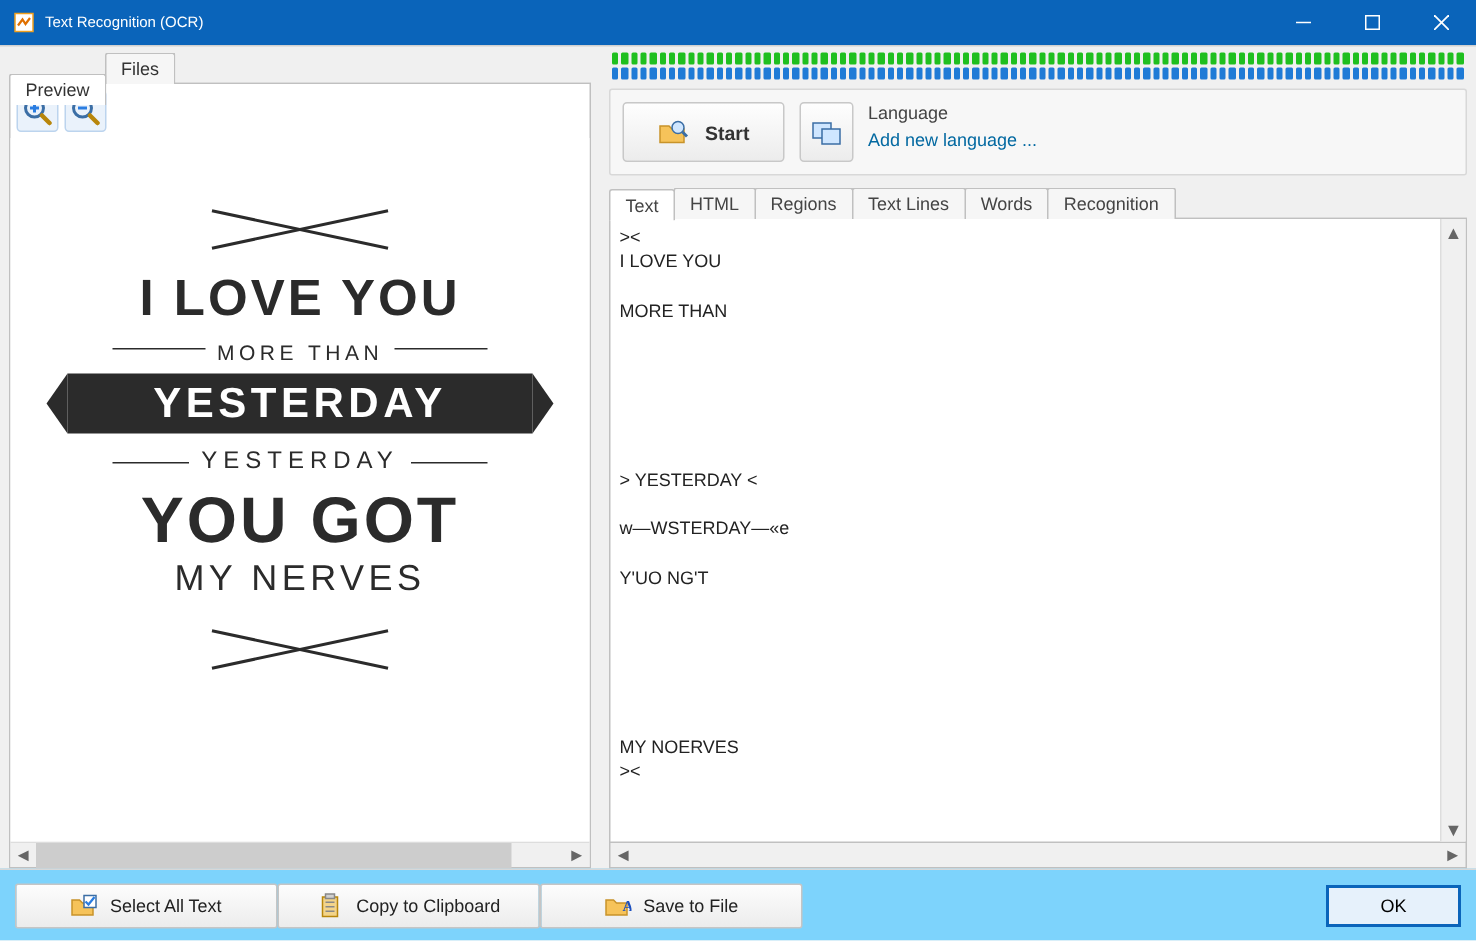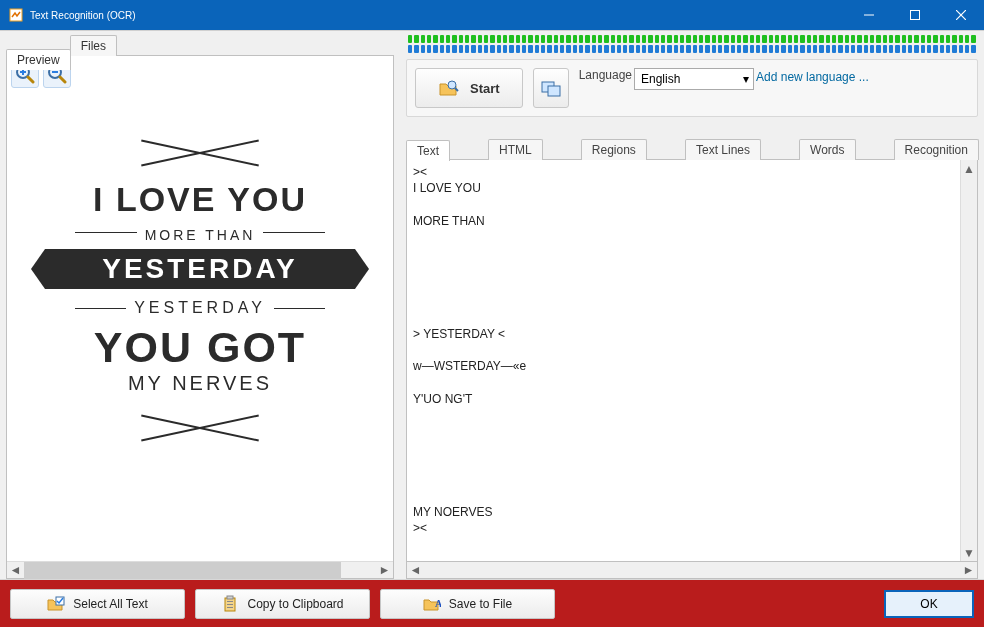--- a/index.html
+++ b/index.html
@@ -128,21 +128,21 @@
     content:""; position:absolute;top:0;bottom:0;width:0;height:0;
     border-top:20px solid transparent;border-bottom:20px solid transparent;
   }
   .banner:before{left:-14px;border-right:14px solid #2b2b2b;}
   .banner:after{right:-14px;border-left:14px solid #2b2b2b;}
   .t2{font-size:16px; letter-spacing:4px; margin:4px 0;}
   .divshort{display:flex;align-items:center;justify-content:center;gap:8px;margin:2px 60px;}
   .divshort:before,.divshort:after{content:"";flex:1;height:1px;background:#2b2b2b;}
   .t3{font-size:43px;font-weight:600;letter-spacing:2px;}
   .ton{font-size:13px;letter-spacing:3px;}
-  .t4{font-size:20px;font-weight:500;letter-spacing:3px;}
+  .t4{font-size:24px;font-weight:500;letter-spacing:3px;}
   .hscroll{
     height:17px;border-top:1px solid #ddd;background:#f0f0f0;
     display:flex;align-items:center;
   }
   .hscroll .arrow{width:17px;height:17px;display:flex;align-items:center;justify-content:center;color:#666;}
   .hscroll .track{flex:1;position:relative;height:17px;}
   .hscroll .thumb{position:absolute;left:0;top:0;bottom:0;width:90%;background:#cdcdcd;}
 
   
   .progress {
@@ -166,31 +166,31 @@
     display:flex;align-items:center;gap:10px;
     border:1px solid #c8c8c8;background:linear-gradient(#fefefe,#ececec);
     border-radius:3px;font-weight:600;font-size:13px;color:#333;justify-content:flex-end;
   }
   .sq-btn{
     height:40px;width:36px;
     display:flex;align-items:center;justify-content:center;
     border:1px solid #c8c8c8;background:linear-gradient(#fefefe,#ececec);
     border-radius:3px;
   }
-  .lang-block{display:flex;flex-direction:row;gap:2px;}
+  .lang-block{display:flex;flex-direction:column;gap:2px;}
   .lang-label{color:#444;}
   .lang-select{
     width:120px;height:22px;border:1px solid #aaa;background:#fff;
     display:flex;align-items:center;justify-content:space-between;
     padding:0 4px 0 6px;font-size:12px;
   }
   .lang-add{color:#0369a1;font-size:12px;margin-top:2px;}
 
   
-  .res-tabs{display:flex;gap:0;margin-top:16px;position:relative;z-index:2;justify-content:space-between;}
+  .res-tabs{display:flex;gap:0;margin-top:2px;position:relative;z-index:2;}
   .rtab{
     padding:3px 10px;border:1px solid #c0c0c0;border-bottom:none;
     background:#f6f6f6;font-size:12px;color:#444;margin-right:-1px;
     border-radius:2px 2px 0 0;
   }
   .rtab.active{background:#fff;position:relative;top:1px;}
   .result-panel{
     flex:1;border:1px solid #c0c0c0;background:#fff;
     display:flex;min-height:0;margin-top:-1px;
   }
@@ -200,22 +200,22 @@
   }
   .vscroll{width:17px;border-left:1px solid #ddd;background:#f0f0f0;display:flex;flex-direction:column;}
   .vscroll .arrow{height:17px;display:flex;align-items:center;justify-content:center;color:#666;}
   .vscroll .vtrack{flex:1;}
   .result-hscroll{height:17px;border:1px solid #c0c0c0;border-top:none;background:#f0f0f0;display:flex;}
   .result-hscroll .arrow{width:17px;display:flex;align-items:center;justify-content:center;color:#666;}
   .result-hscroll .track{flex:1;}
 
   
   .footer{
-    height:48px;background:#b91c1c;border-top:1px solid #d8d8d8;
-    display:flex;align-items:center;padding:0 10px;gap:10px;text-align:center;
+    height:48px;background:#7dd3fc;border-top:1px solid #d8d8d8;
+    display:flex;align-items:center;padding:0 10px;gap:0;text-align:center;
   }
   .fbtn{
     height:30px;width:175px;display:flex;align-items:center;justify-content:center;gap:8px;
     border:1px solid #c5c5c5;background:linear-gradient(#fdfdfd,#ececec);
     border-radius:2px;font-size:12px;color:#222;
   }
   .footer .spacer{flex:1;}
   .ok-btn{
     height:28px;width:90px;border:2px solid #0a64ba;background:#e6f1fb;
     display:flex;align-items:center;justify-content:center;font-size:12px;
@@ -499,24 +499,20 @@
         <span>Start</span>
       </div>
       <div class="sq-btn">
         <svg width="20" height="20" viewBox="0 0 20 20">
           <rect x="1" y="4" width="12" height="10" fill="#cfe6ff" stroke="#3b6ea5"></rect>
           <rect x="7" y="8" width="12" height="10" fill="#cfe6ff" stroke="#3b6ea5"></rect>
         </svg>
       </div>
       <div class="lang-block">
         <span class="lang-label">Language</span>
-        <div class="lang-select">
-          <span>English</span>
-          <span>▾</span>
-        </div>
         <span class="lang-add">Add new language ...</span>
       </div>
     </div>
 
     <div class="res-tabs">
       <div class="rtab active">Text</div>
       <div class="rtab">HTML</div>
       <div class="rtab">Regions</div>
       <div class="rtab">Text Lines</div>
       <div class="rtab">Words</div>

